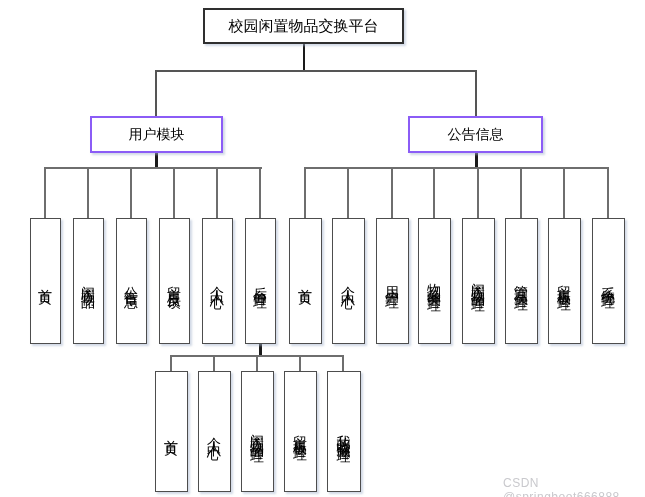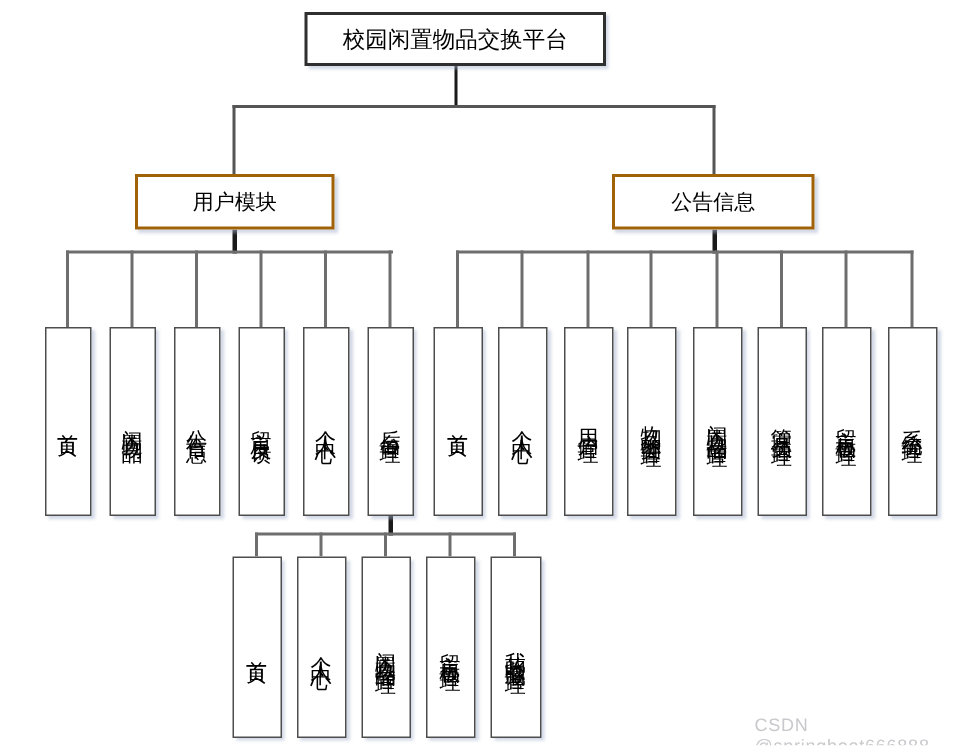--- a/index.html
+++ b/index.html
@@ -8,21 +8,21 @@
     font-family:"Liberation Sans","DejaVu Sans",sans-serif;color:#000;
     overflow:hidden;
   }
   .node{
     position:absolute;background:#ffffff;display:flex;
     align-items:center;justify-content:center;box-sizing:border-box;
     border:1px solid #4d4d4d;
     box-shadow:2px 2px 2px rgba(165,180,205,0.5);
   }
   .big{border:2px solid #2f2f2f;font-size:15px;}
-  .mid{border:2px solid #a16207;font-size:14px;}
+  .mid{border:2px solid #8b5cf6;font-size:14px;}
   .vnode span{
     writing-mode:vertical-rl;text-orientation:upright;
     font-size:14px;line-height:1;letter-spacing:3px;white-space:nowrap;
   }
   .ln{position:absolute;background:#6e6e6e;}
   .feeder{background:#1a1a1a;}
   .dk{background:#555555;}
   #watermark{
     position:absolute;left:503px;top:476px;color:#c9c9cd;
     font-size:12px;letter-spacing:0.5px;

